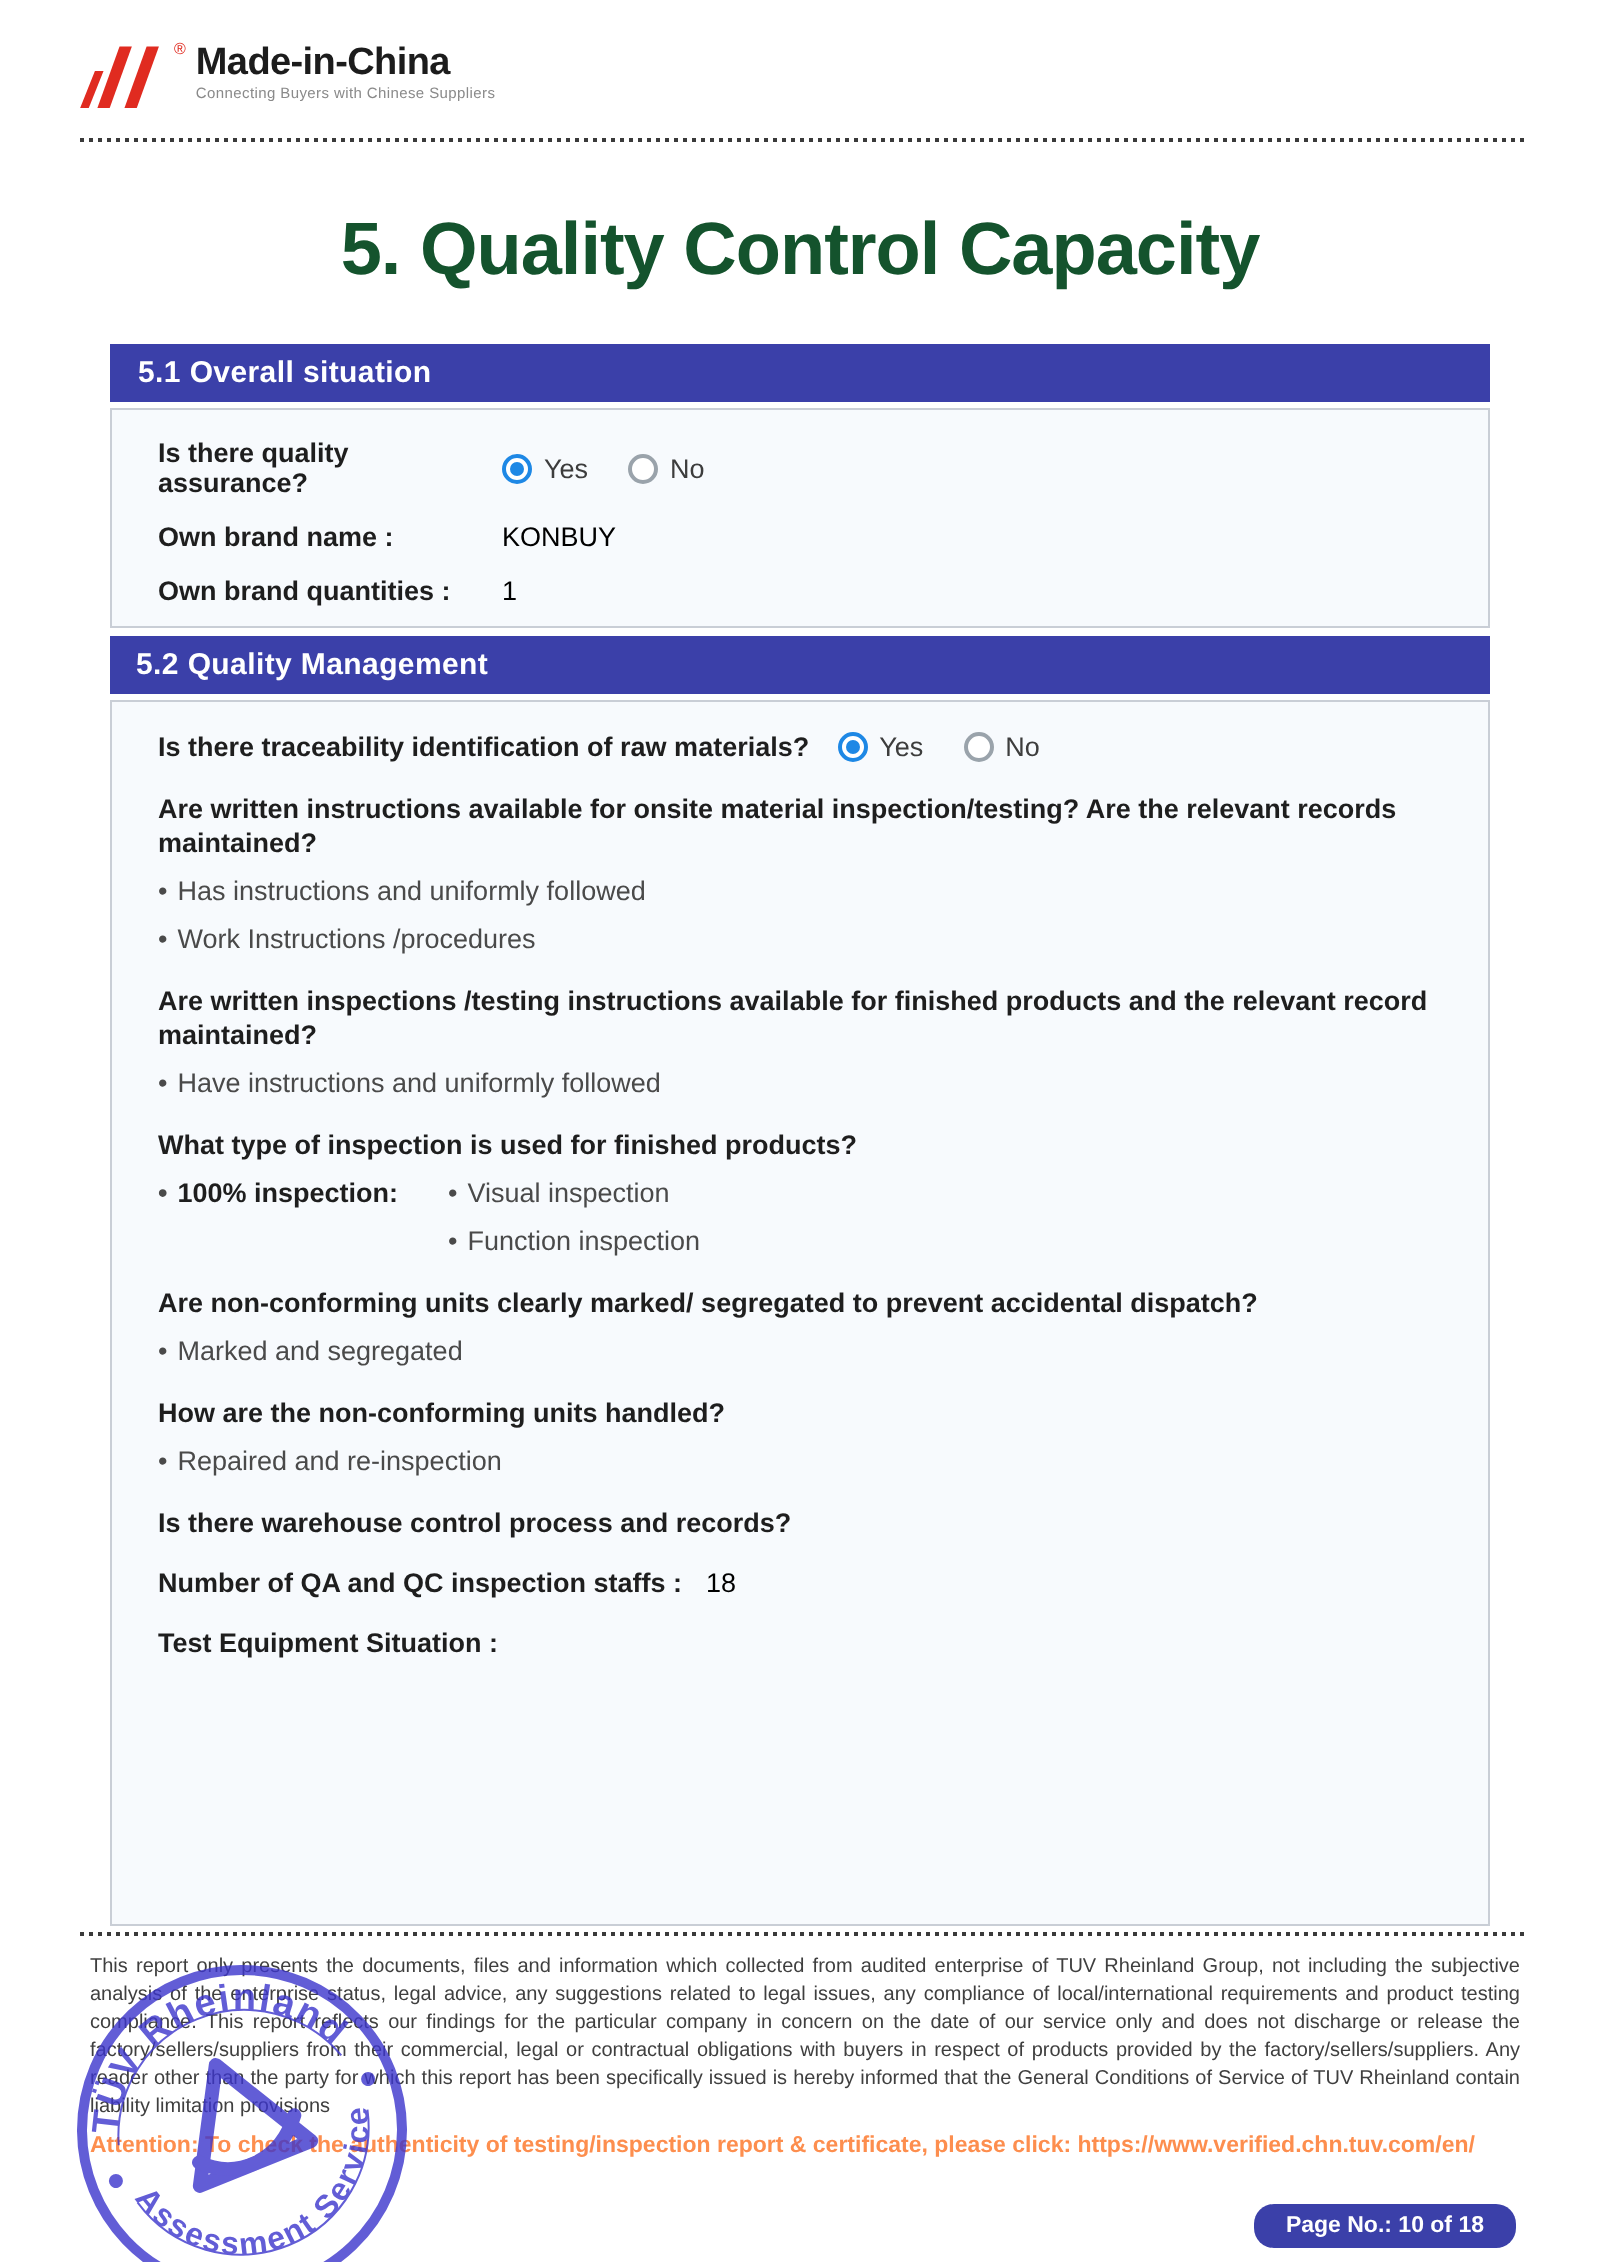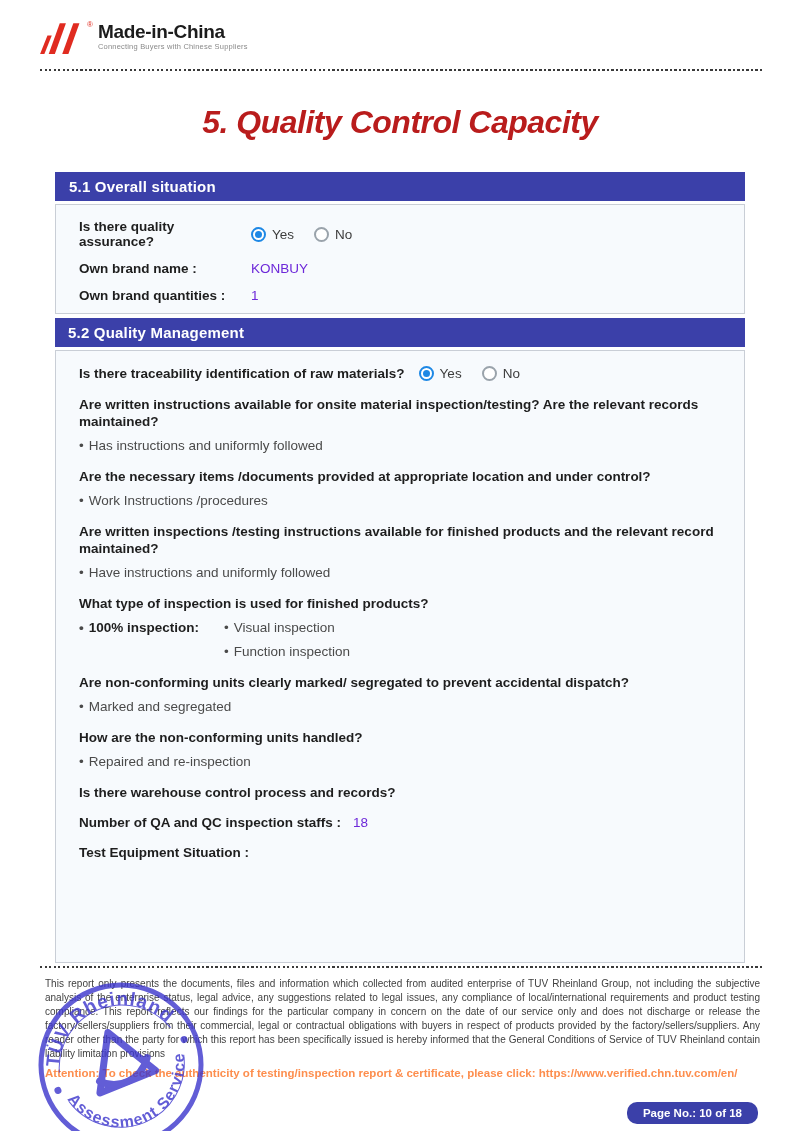--- a/index.html
+++ b/index.html
@@ -19,31 +19,31 @@
   .mic-logo { display:flex; align-items:flex-start; gap:5px; text-align:left; }
   .mic-reg { color:#e02b20; font-size:8px; margin-top:-2px; }
   .mic-text .brand { font-size:19px; font-weight:bold; color:#1c1c1c; letter-spacing:-0.3px; line-height:20px; }
   .mic-text .tag { font-size:7.5px; color:#8a8a8a; letter-spacing:.2px; }
   .dotline { position:absolute; left:40px; right:38px; height:2px;
     background:repeating-linear-gradient(90deg,#3a3a3a 0 2px,transparent 2px 4.5px); }
   .dotline.top { top:69px; }
   .dotline.bottom { top:966px; }
   
   .title { position:absolute; top:104px; left:0; right:0; text-align:center;
-    font-size:32px; font-weight:bold; color:#b91c1c; letter-spacing:-0.5px;font-style:italic; }
+    font-size:37px; font-weight:bold; color:#14532d; letter-spacing:-0.5px; }
   
   .secbar { position:absolute; left:55px; right:55px; height:29px; background:#3b40a9;
     color:#ffffff; font-size:15px; font-weight:bold; line-height:29px; padding-left:14px; letter-spacing:.2px; }
   .panel { position:absolute; left:55px; right:55px; background:#f7fafd; border:1px solid #c9ced6; padding:14px 23px; }
   .bar1 { top:172px; }  .panel1 { top:204px; height:110px; }
   .bar2 { top:318px;padding-left:13px; }  .panel2 { top:350px; height:613px; }
   .frow { display:flex; align-items:center; margin-bottom:12px; }
   .frow:last-child { margin-bottom:0; }
   .flabel { font-weight:bold; font-size:13.5px; color:#1e1e1e; width:172px; flex:none; }
-  .fvalue { font-size:13.5px; color:#6d28d9; }
+  .fvalue { font-size:13.5px; color:#000000; }
   
   .radio-group { display:flex; align-items:center; gap:6px; }
   .radio { width:15px; height:15px; border-radius:50%; display:inline-block; position:relative; flex:none; background:#fff; }
   .radio.on { border:2px solid #1e88e5; }
   .radio.on::after { content:''; position:absolute; inset:2px; border-radius:50%; background:#1e88e5; }
   .radio.off { border:2px solid #9aa3ab; }
   .radio-lbl { font-size:13.5px; color:#3d3d3d; margin-right:14px; }
   
   .q { font-weight:bold; font-size:13.5px; color:#1e1e1e; margin-top:14px; line-height:17px; }
   .q.first { margin-top:0; }
@@ -118,21 +118,20 @@
         <span class="radio on"></span>
         <span class="radio-lbl">Yes</span>
         <span class="radio off"></span>
         <span class="radio-lbl">No</span>
       </div>
     </div>
 
     <div class="q">Are written instructions available for onsite material inspection/testing? Are the relevant records maintained?</div>
     <div class="a"><span class="bullet">•</span><span>Has instructions and uniformly followed</span></div>
 
-    <div class="q">Are the necessary items /documents provided at appropriate location and under control?</div>
     <div class="a"><span class="bullet">•</span><span>Work Instructions /procedures</span></div>
 
     <div class="q">Are written inspections /testing instructions available for finished products and the relevant record maintained?</div>
     <div class="a"><span class="bullet">•</span><span>Have instructions and uniformly followed</span></div>
 
     <div class="q">What type of inspection is used for finished products?</div>
     <div class="insp-row">
       <div class="insp-type"><span class="bullet">•</span><span>100% inspection:</span></div>
       <div class="insp-methods">
         <div class="a"><span class="bullet">•</span><span>Visual inspection</span></div>

